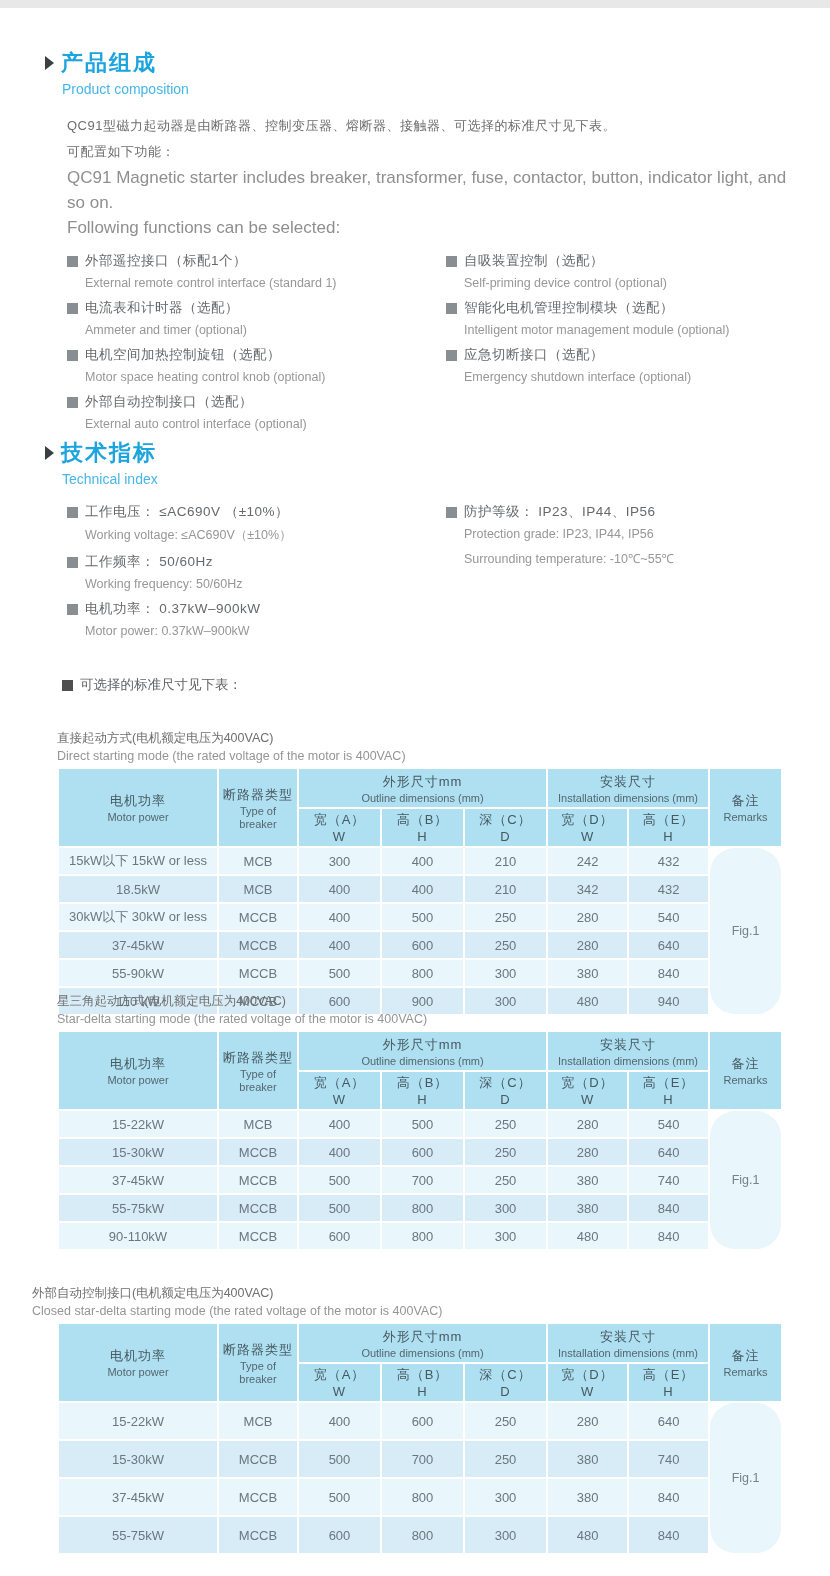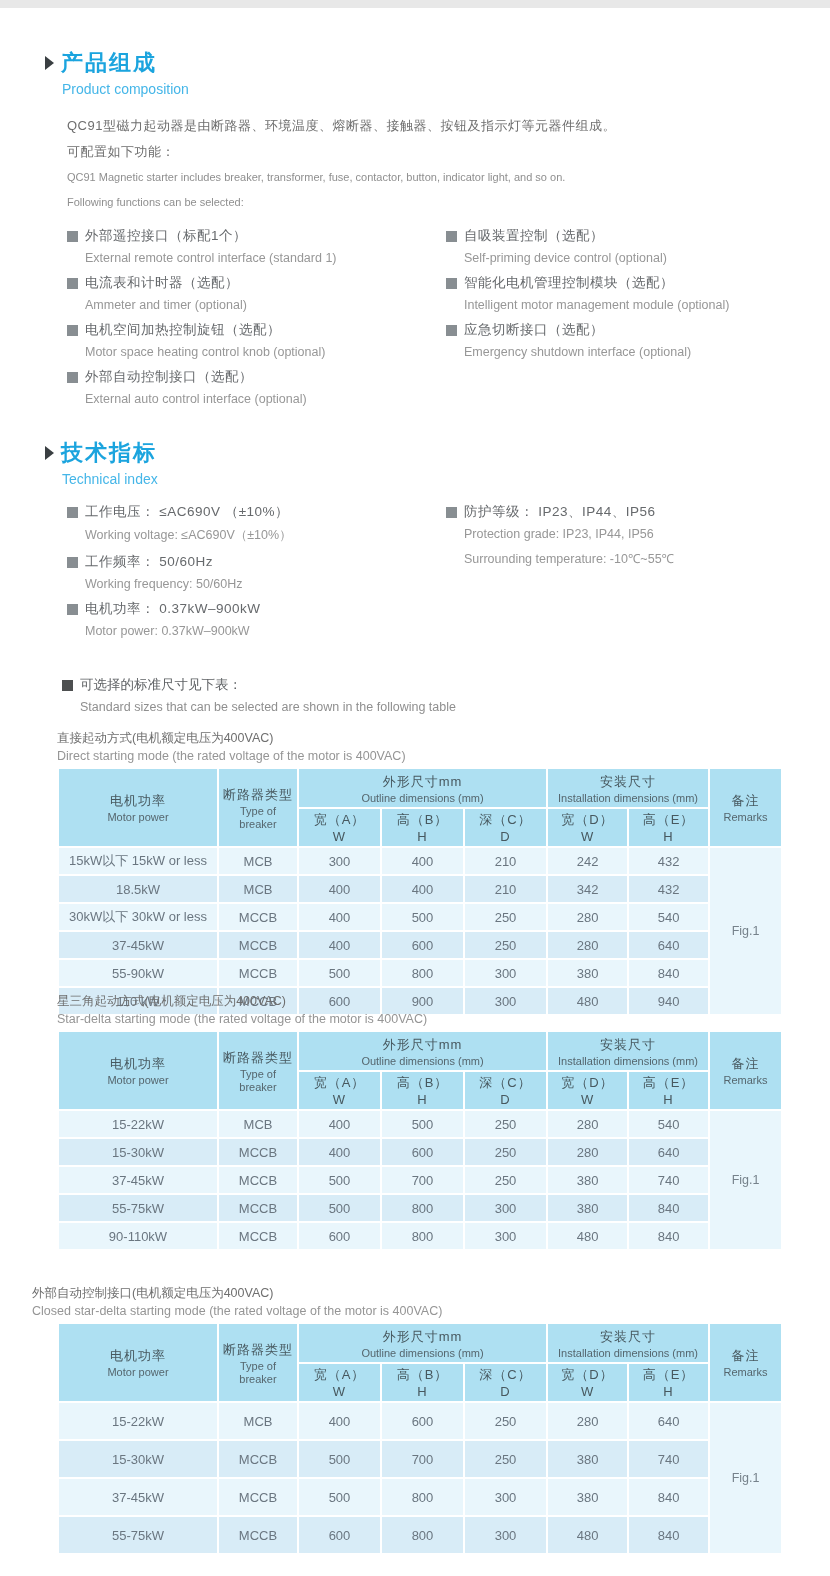--- a/index.html
+++ b/index.html
@@ -12,21 +12,21 @@
   
   .section { position:absolute; left:45px; width:745px; }
   .title-row { display:flex; align-items:center; gap:7px; }
   .arrow { width:0; height:0; border-left:9px solid #3a3f42; border-top:7px solid transparent; border-bottom:7px solid transparent; }
   .title-zh { font-size:22px; color:#1ba4de; font-weight:bold; letter-spacing:2px; }
   .title-en { font-size:14px; color:#45b6e8; margin-left:17px; margin-top:3px; }
 
   
   .intro { margin-left:22px; margin-top:16px; }
   .p-zh { font-size:13px; color:#6e6e6e; line-height:26px; letter-spacing:0.5px; }
-  .p-en { font-size:11px; color:#8f8f8f; line-height:25px; }
+  .p-en { font-size:17px; color:#8f8f8f; line-height:25px; }
 
   
   .two-col { display:flex; margin-left:22px; margin-top:8px;justify-content:flex-end; }
   .col-left  { width:380px; }
   .col-right { width:345px; }
   .feat { margin-bottom:9px; }
   .feat-zh { display:flex; align-items:center; gap:7px; font-size:13.5px; color:#66696c; letter-spacing:0.5px; }
   .sq { display:inline-block; width:11px; height:11px; background:#888e92; flex:0 0 auto; }
   .feat-en { font-size:12.5px; color:#979797; margin-left:18px; margin-top:6px; }
 
@@ -44,36 +44,36 @@
   table { border-collapse:separate; border-spacing:2px; table-layout:fixed; width:712px; margin-top:4px; }
   thead th { background:#aee0f2; font-weight:normal; text-align:center; vertical-align:middle; padding:2px 1px; }
   .th-zh { font-size:13px; color:#47585f; letter-spacing:1px; }
   .th-en { font-size:11px; color:#55666e; margin-top:1px; }
   thead tr.hr1 th { height:38px; }
   thead tr.hr2 th { height:35px; }
   tbody td { text-align:center; vertical-align:middle; font-size:13px; color:#6a7680; height:26px; padding:0 2px; }
   .t3 tbody td { height:36px; }
   tbody tr:nth-child(odd) td { background:#e9f6fc; }
   tbody tr:nth-child(even) td { background:#d8ecf7; }
-  tbody td.remarks-cell { background:#e6f4fb; color:#76828b; font-size:12.5px; }
+  tbody td.remarks-cell { background:#e6f4fb; color:#76828b; font-size:12.5px;border-radius:25px; }
 </style>
 </head>
 <body>
 
 <div class="page">
 
   <div class="section" style="top:40px;">
     <div class="title-row">
       <span class="arrow"></span>
       <span class="title-zh">产品组成</span>
     </div>
     <div class="title-en">Product composition</div>
 
     <div class="intro">
-      <div class="p-zh">QC91型磁力起动器是由断路器、环境温度、熔断器、接触器、按钮及指示灯等元器件组成。</div>
+      <div class="p-zh">QC91型磁力起动器是由断路器、控制变压器、熔断器、接触器、可选择的标准尺寸见下表。</div>
       <div class="p-zh">可配置如下功能：</div>
       <div class="p-en">QC91 Magnetic starter includes breaker, transformer, fuse, contactor, button, indicator light, and so on.</div>
       <div class="p-en">Following functions can be selected:</div>
     </div>
 
     <div class="two-col" style="margin-top:12px;">
       <div class="col-left">
         <div class="feat">
           <div class="feat-zh">
               <span class="sq"></span>
@@ -173,21 +173,20 @@
         </div>
       </div>
     </div>
   </div>
 
   <div class="note">
     <div class="note-zh">
         <span class="sq"></span>
         <span>可选择的标准尺寸见下表：</span>
       </div>
-    <div class="note-en">Standard sizes that can be selected are shown in the following table</div>
   </div>
 
   <div class="table-block" style="top:722px;">
     <div class="caption-zh">直接起动方式(电机额定电压为400VAC)</div>
     <div class="caption-en">Direct starting mode (the rated voltage of the motor is 400VAC)</div>
     <table class="t1">
       <colgroup>
           <col style="width:158px">
           <col style="width:78px">
           <col style="width:81px">

